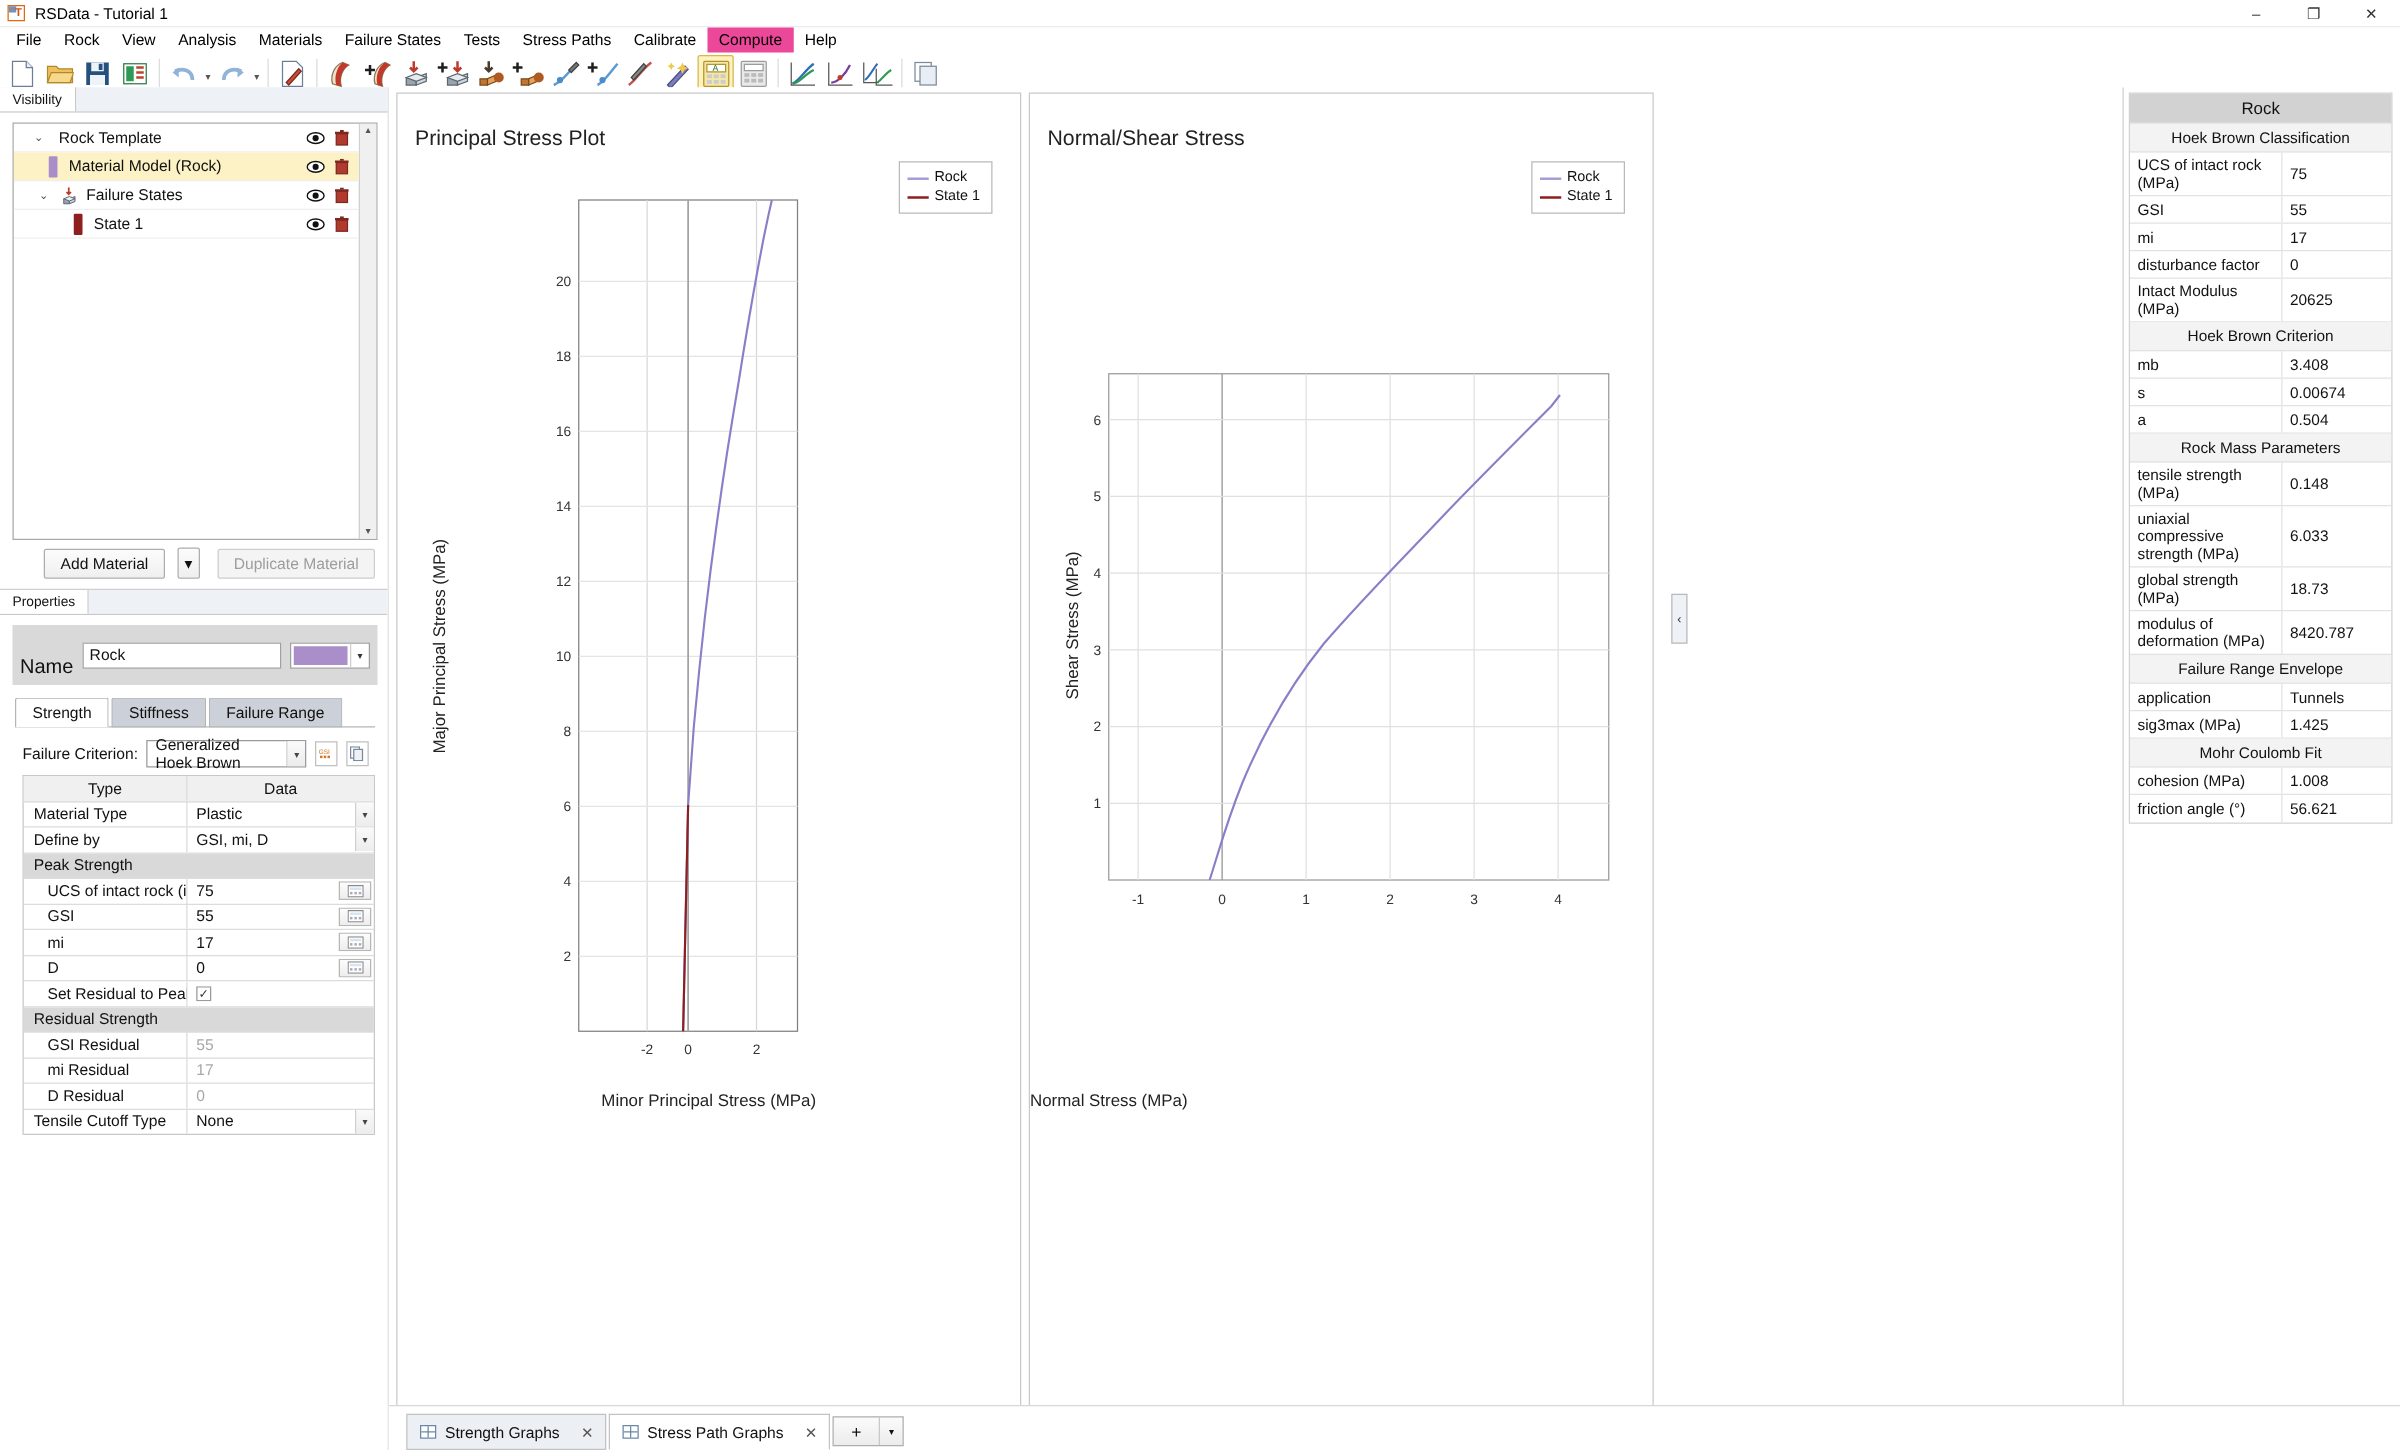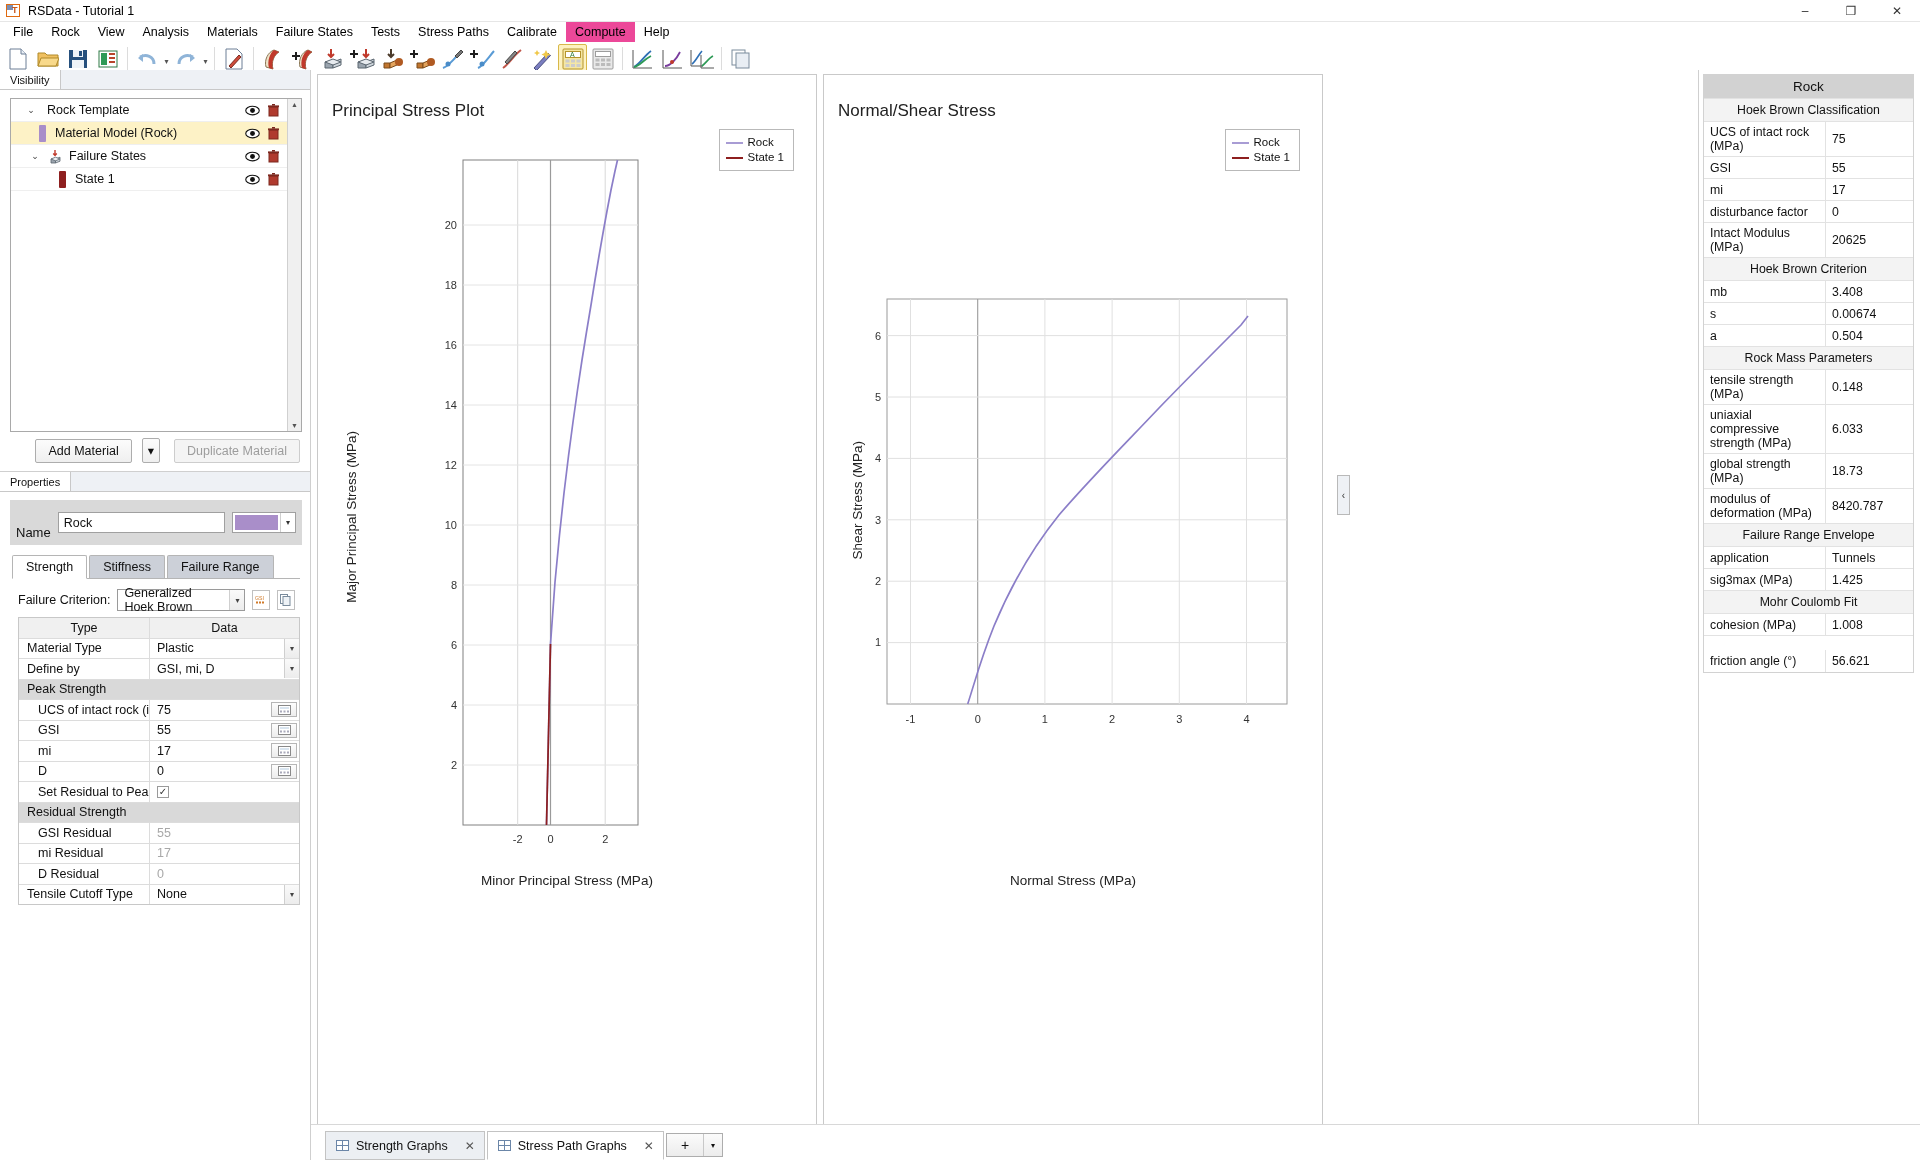--- a/index.html
+++ b/index.html
@@ -62,21 +62,21 @@
   .vscroll { width:14px; background:#f0f0f0; border-left:1px solid #d0d0d0; display:flex; flex-direction:column; align-items:center; justify-content:space-between; }
   .vscroll .ar { font-size:7px; color:#555; padding:2px 0; }
   .matbtns { display:flex; justify-content:flex-end; align-items:center; padding:6px 10px 8px 0; gap:14px; }
   .btn { border:1px solid #adadad; background:linear-gradient(#fcfcfc,#efefef); padding:4px 12px; font-size:12.5px; border-radius:2px; }
   .btn.split { padding:4px 5px; }
   .btn.disabled { color:#9d9d9d; background:#f4f4f4; border-color:#cdcdcd; }
 
   
   .prop-panel { flex:1; display:flex; flex-direction:column; background:#fff; overflow:hidden; }
   .name-row { display:flex; align-items:center; background:#d9d9d9; margin:8px 8px 0 10px; padding:5px 6px; gap:7px; }
-  .name-lbl { font-size:13px;margin-top:20px; }
+  .name-lbl { font-size:16px;margin-top:20px; }
   .name-input { flex:1; height:21px; border:1px solid #a0a0a0; background:#fff; font-size:12.5px; padding:1px 5px; display:flex; align-items:center;}
   .color-combo { width:64px; height:21px; border:1px solid #a0a0a0; background:#fff; display:flex; }
   .color-fill { flex:1; margin:2px; background:#a98ec9; }
   .color-arrow { width:15px; display:flex; align-items:center; justify-content:center; font-size:8px; color:#333; border-left:1px solid #cfcfcf;}
 
   .subtabs { display:flex; margin:10px 0 0 12px; font-size:12.5px; }
   .subtab { padding:4px 13px; border:1px solid #b5b5b5; border-bottom:none; background:#ccd0d8; border-radius:2px 2px 0 0; margin-right:2px; }
   .subtab.active { background:#fff; border-bottom:1px solid #fff; position:relative; z-index:2;}
   .subtabs-line { height:1px; background:#b5b5b5; margin-left:12px; margin-right:10px; margin-top:-1px; }
 
@@ -111,21 +111,21 @@
   .legend { position:absolute; border:1px solid #b9b9b9; background:#fff; padding:5px 9px 5px 6px; font-size:11.5px; line-height:15px; }
   .legrow { display:flex; align-items:center; gap:5px; }
   .legline { width:17px; height:2px; display:block; }
 
   
   .collapse-handle { position:absolute; width:13px; height:40px; background:#eef1f5; border:1px solid #b9b9b9; display:flex; align-items:center; justify-content:center; font-size:10px; color:#333; }
 
   
   .rtable { margin:4px 6px 0 4px; border:1px solid #d2d2d2; font-size:12.3px; }
   .rtr { display:flex; border-bottom:1px solid #e2e2e2; min-height:22px; }
-  .rtr:last-child { border-bottom:none;margin-top:14px; }
+  .rtr:last-child { border-bottom:none; }
   .rtitle { background:#d2d2d2; justify-content:center; align-items:center; padding:4px 0; font-size:13.5px; }
   .rgroup { background:#f3f3f3; justify-content:center; align-items:center; padding:4px 0; }
   .rc1 { width:122px; padding:3px 6px; border-right:1px solid #e2e2e2; display:flex; align-items:center; }
   .rc2 { flex:1; padding:3px 6px; display:flex; align-items:center; }
   .rcfull { flex:1; text-align:center; display:flex; align-items:center; justify-content:center; }
 
   
   .bottombar { position:absolute; left:311px; right:0; bottom:0; height:36px; background:#fff; display:flex; align-items:flex-end; border-top:1px solid #d8d8d8;}
   .btab { display:flex; align-items:center; gap:7px; height:29px; padding:0 9px 0 10px; border:1px solid #c3c3c3; background:#eceff3; font-size:12.5px; margin-right:2px; }
   .btab.active { background:#fff; border-bottom-color:#fff; }
@@ -724,21 +724,21 @@
 
           <text x="57" y="571" font-size="11" fill="#333" text-anchor="end" font-family="Liberation Sans, sans-serif">1</text>
           <text x="57" y="510" font-size="11" fill="#333" text-anchor="end" font-family="Liberation Sans, sans-serif">2</text>
           <text x="57" y="449" font-size="11" fill="#333" text-anchor="end" font-family="Liberation Sans, sans-serif">3</text>
           <text x="57" y="387" font-size="11" fill="#333" text-anchor="end" font-family="Liberation Sans, sans-serif">4</text>
           <text x="57" y="326" font-size="11" fill="#333" text-anchor="end" font-family="Liberation Sans, sans-serif">5</text>
           <text x="57" y="265" font-size="11" fill="#333" text-anchor="end" font-family="Liberation Sans, sans-serif">6</text>
         </svg>
 
         <div class="axlabel vert" style="left:26px;top:366px">Shear Stress (MPa)</div>
-        <div class="axlabel" style="left:0;right:0;text-align:center;top:798px">Normal Stress (MPa)</div>
+        <div class="axlabel" style="left:0;right:0;text-align:left;top:798px">Normal Stress (MPa)</div>
       </div>
     </div>
   </div>
 
   <div class="rightcol">
     <div class="rtable">
       <div class="rtr rtitle">
           <div class="rcfull">Rock</div>
         </div>
 

